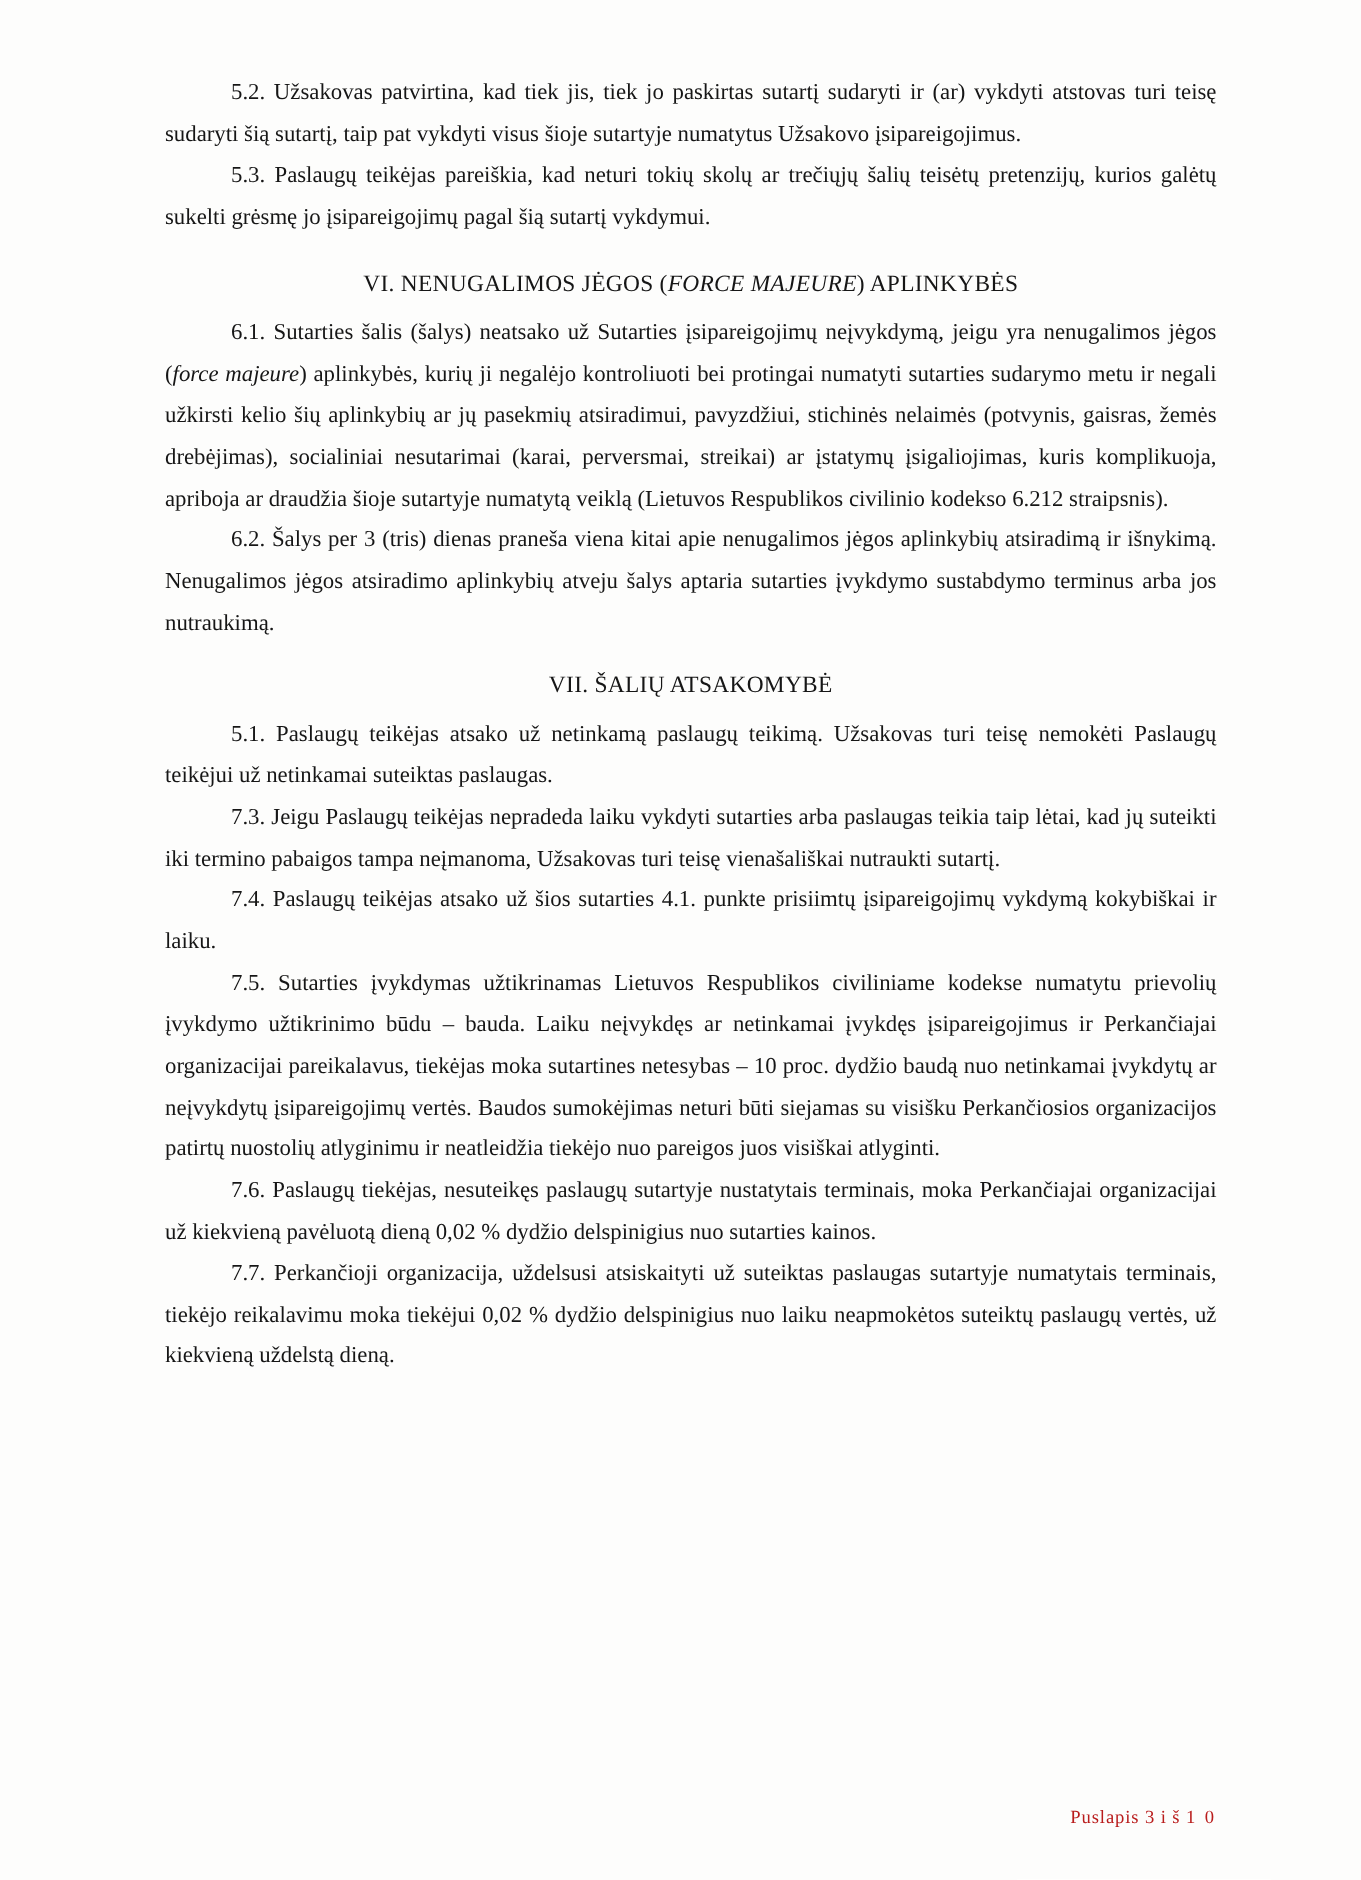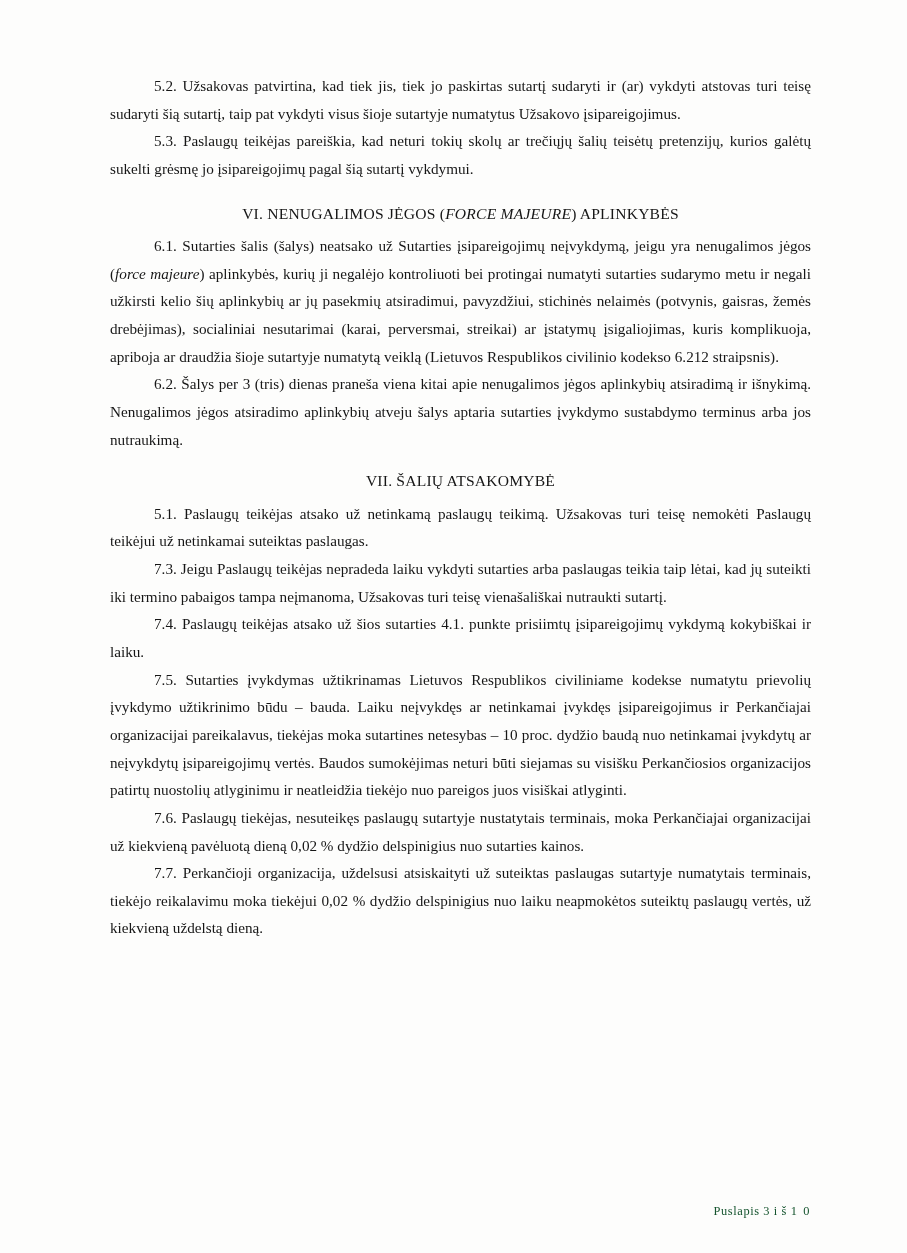--- a/index.html
+++ b/index.html
@@ -12,21 +12,21 @@
     height: 1253px;
     font-family: "Liberation Serif", serif;
     color: #141414;
     -webkit-font-smoothing: antialiased;
   }
   .page {
     position: relative;
     width: 907px;
     height: 1253px;
     box-sizing: border-box;
-    padding: 72px 96px 0 110px;
+    padding: 48px 96px 0 110px;
     background: #fdfdfc;
   }
   .doc-body {
     font-size: 15.2px;
     line-height: 1.82;
     text-align: justify;
     text-justify: inter-word;
     color: #161616;
   }
   p {
@@ -51,21 +51,21 @@
   .ital {
     font-style: italic;
   }
   .footer {
     position: absolute;
     left: 110px;
     right: 96px;
     bottom: 34px;
     text-align: right;
     font-size: 12.4px;
-    color: #14532d;
+    color: #b91c1c;
     letter-spacing: 0.6px;
   }
   .footer .pagenum {
     letter-spacing: 1.6px;
   }
 </style>
 </head>
 <body>
 
 <div class="page">

